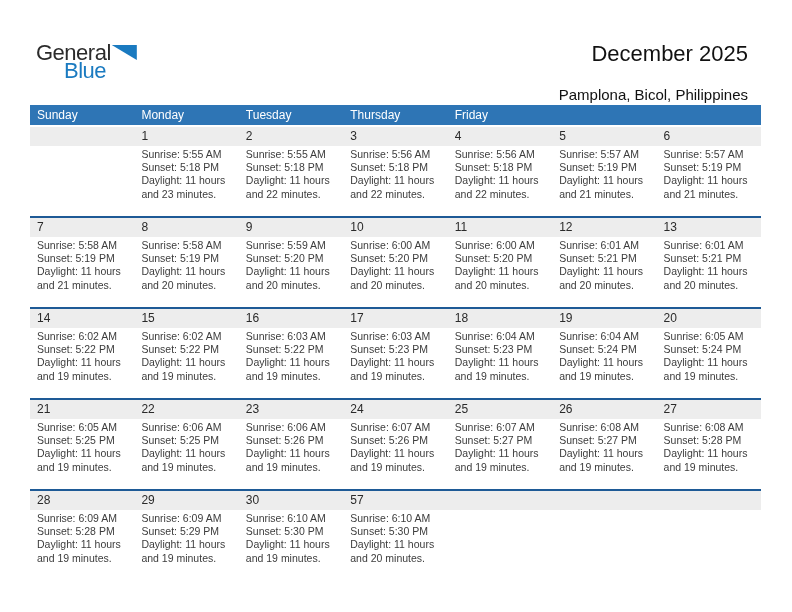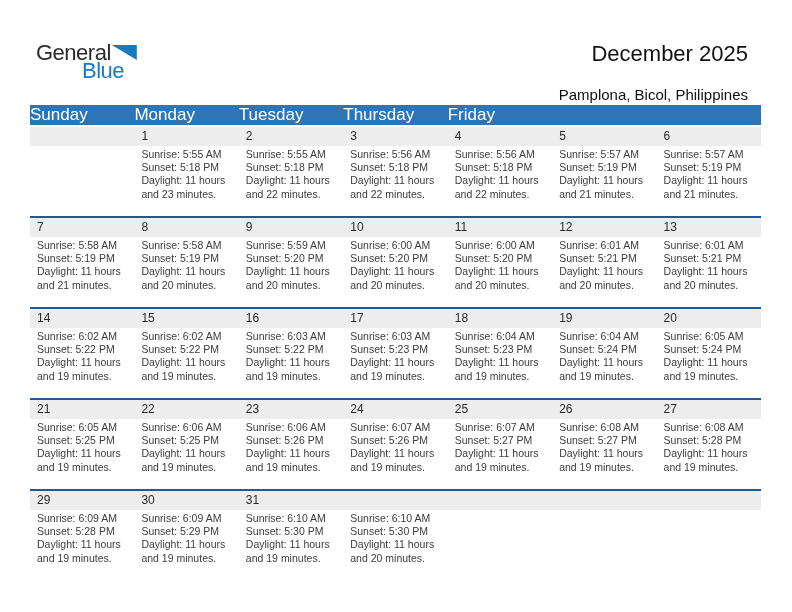--- a/index.html
+++ b/index.html
@@ -24,36 +24,36 @@
   .logo-general {
     font-size: 22px; color: #2b2b2b; letter-spacing: -0.5px; line-height: 22px;
   }
   .logo-triangle {
     width: 25px; height: 15px; margin-top: 3px; margin-left: 1px;
     background: var(--logo-blue);
     clip-path: polygon(0 0, 100% 0, 100% 100%);
   }
   .logo-blue-text {
     font-size: 22px; color: var(--logo-blue); letter-spacing: -0.5px;
-    line-height: 20px; margin-left: 46px; margin-top: -3px;
+    line-height: 20px; margin-left: 28px; margin-top: -3px;
   }
 
   
   .titles { position: absolute; right: 44px; top: 40px; text-align: right; }
   .month-title { font-size: 22px; font-weight: 400; color: #111111; line-height: 28px; }
   .location-subtitle { font-size: 15px; font-weight: 400; color: #111111; margin-top: 18px; }
 
   
   .calendar { position: absolute; left: 30px; top: 105px; width: 731px; }
   .weekday-row {
     display: grid; grid-template-columns: repeat(7, 1fr);
     background: var(--header-bg); height: 20px;
   }
   .weekday-cell {
-    color: #ffffff; font-size: 17px; line-height: 20px; 
+    color: #ffffff; font-size: 12px; line-height: 20px; padding-left: 7px;
     overflow: hidden; white-space: nowrap;
   }
   .week {
     border-top: 2px solid var(--row-border);
   }
   .week.first { border-top-color: #ffffff; }
   .num-row {
     display: grid; grid-template-columns: repeat(7, 1fr);
     background: var(--band-bg); height: 19px;
   }
@@ -277,23 +277,24 @@
           </div>
           <div class="det-cell">
             <div class="det-line">Sunrise: 6:08 AM</div>
             <div class="det-line">Sunset: 5:28 PM</div>
             <div class="det-line">Daylight: 11 hours and 19 minutes.</div>
           </div>
         </div>
       </div>
       <div class="week">
         <div class="num-row">
+          <div class="num-cell">28</div>
           <div class="num-cell">29</div>
           <div class="num-cell">30</div>
-          <div class="num-cell">31</div>
+          <div class="num-cell">57</div>
           <div class="num-cell"></div>
           <div class="num-cell"></div>
           <div class="num-cell"></div>
         </div>
         <div class="det-row">
           <div class="det-cell">
             <div class="det-line">Sunrise: 6:09 AM</div>
             <div class="det-line">Sunset: 5:28 PM</div>
             <div class="det-line">Daylight: 11 hours and 19 minutes.</div>
           </div>

